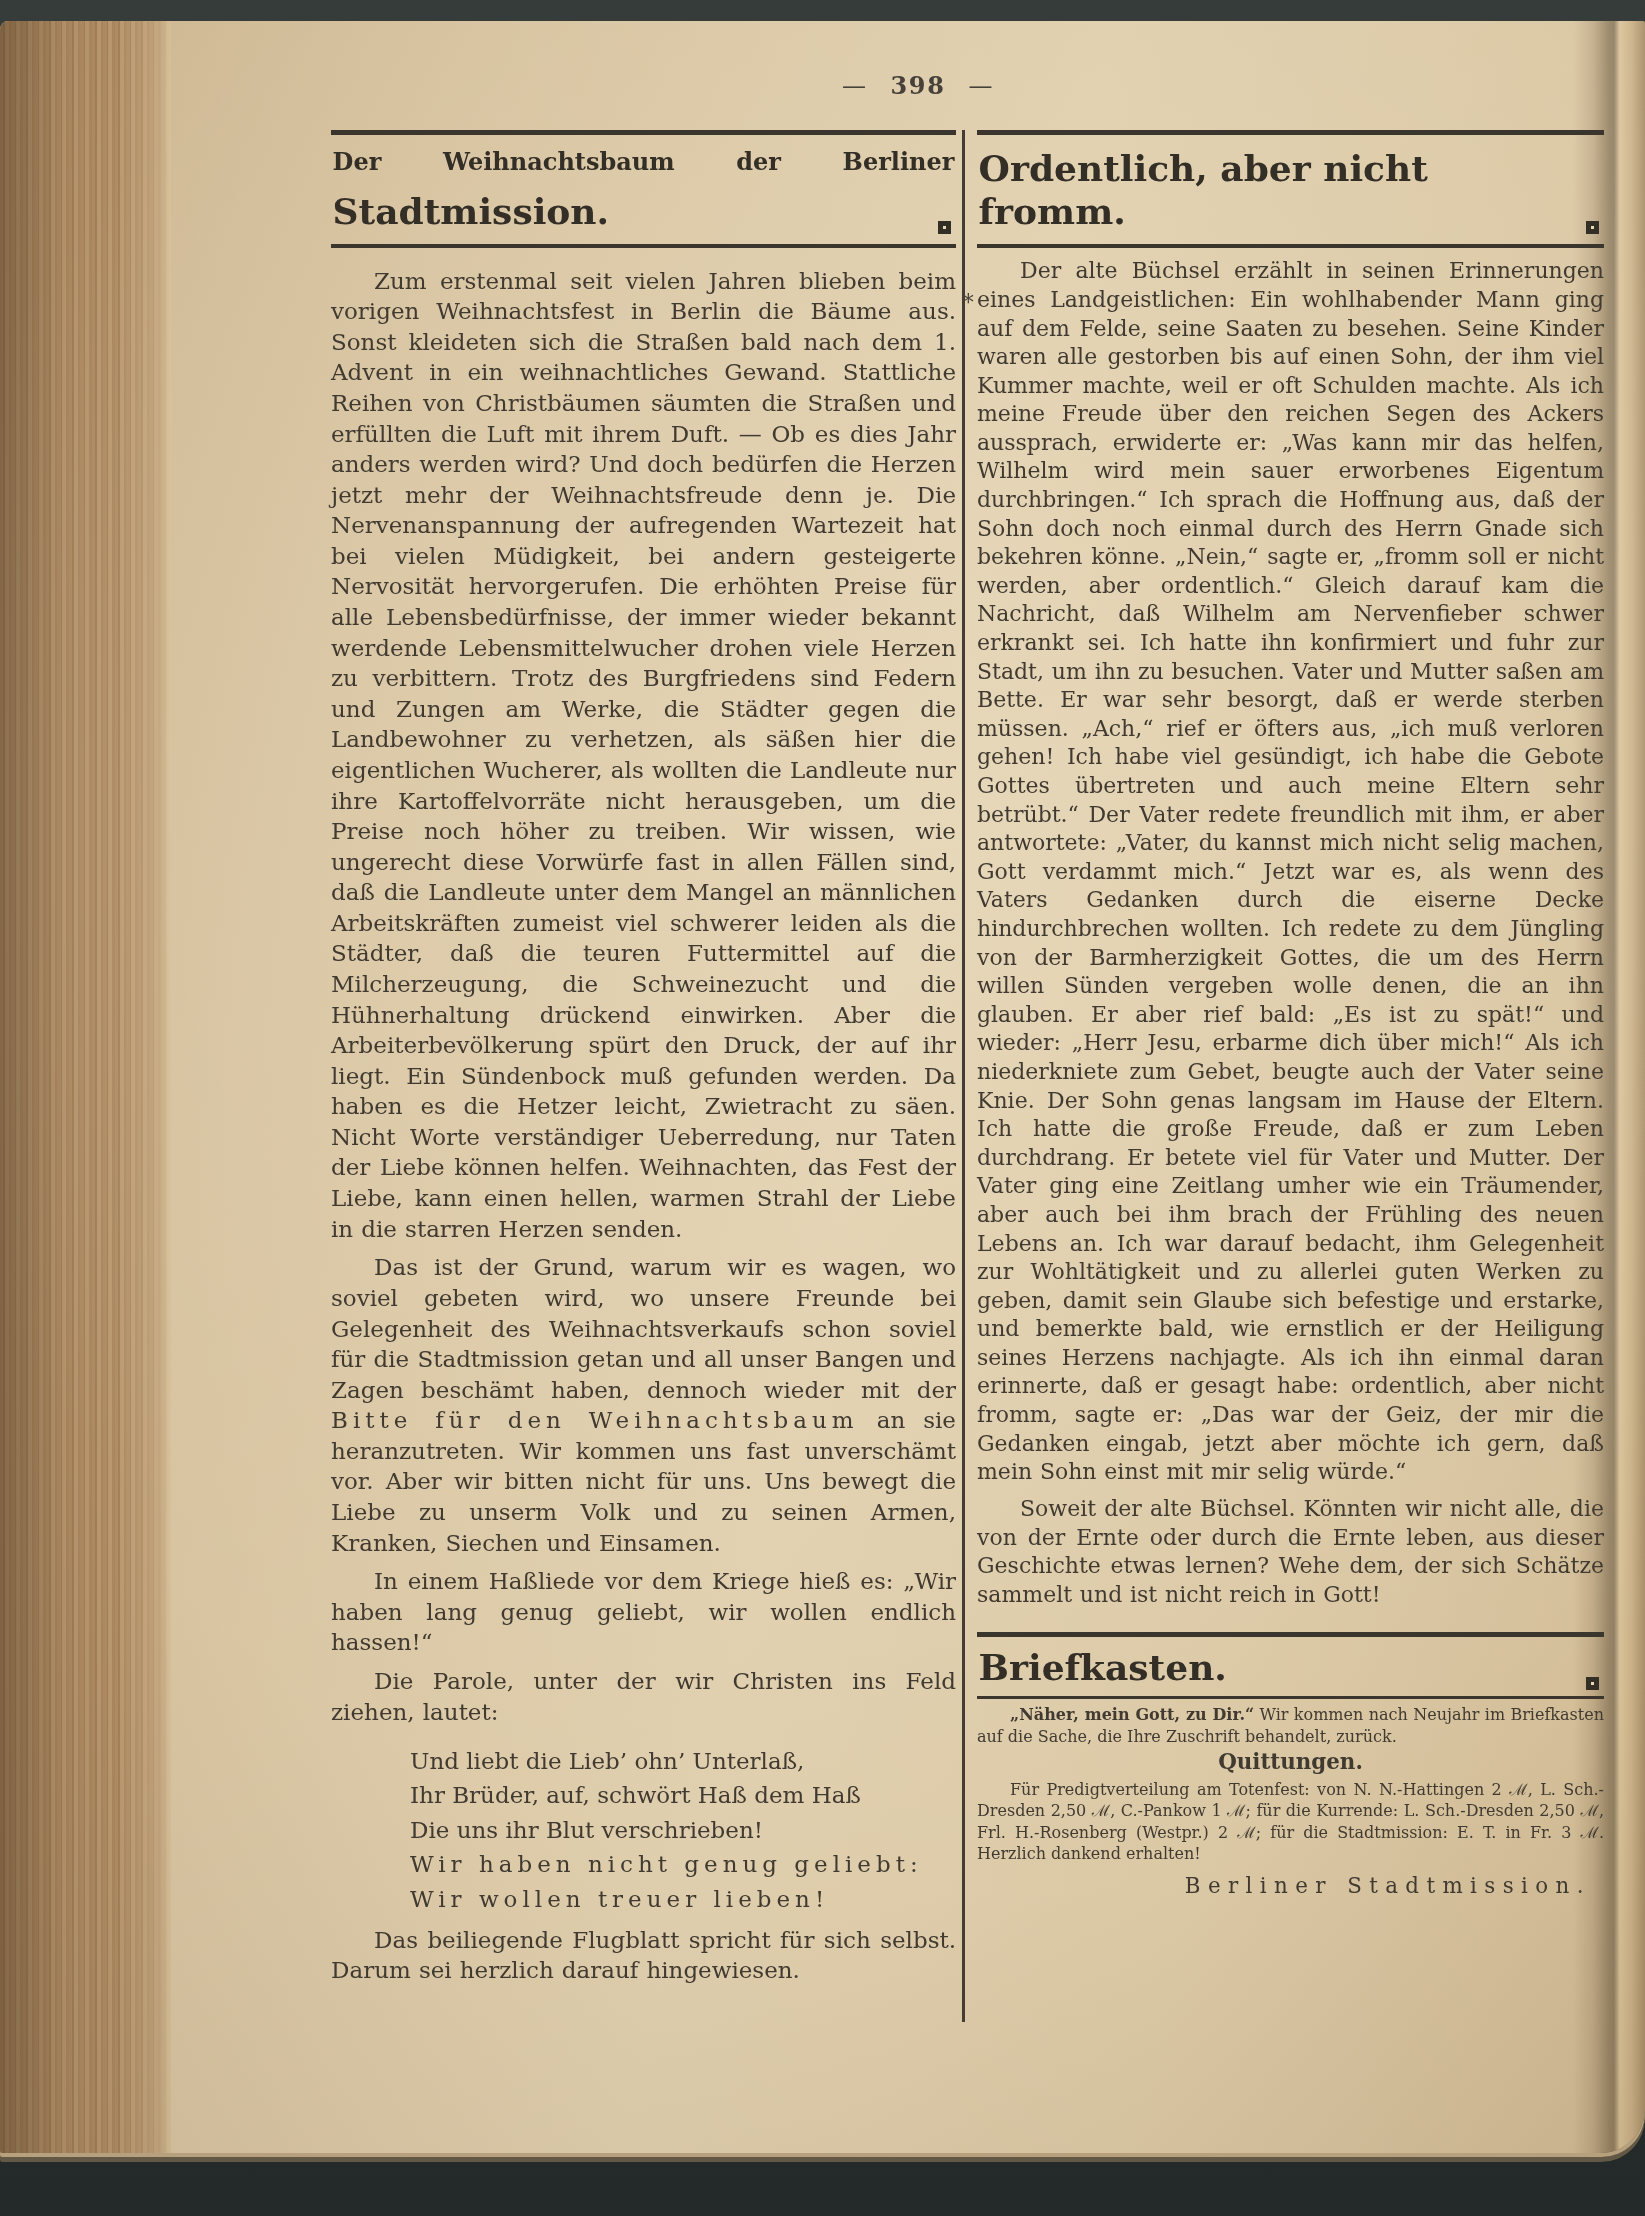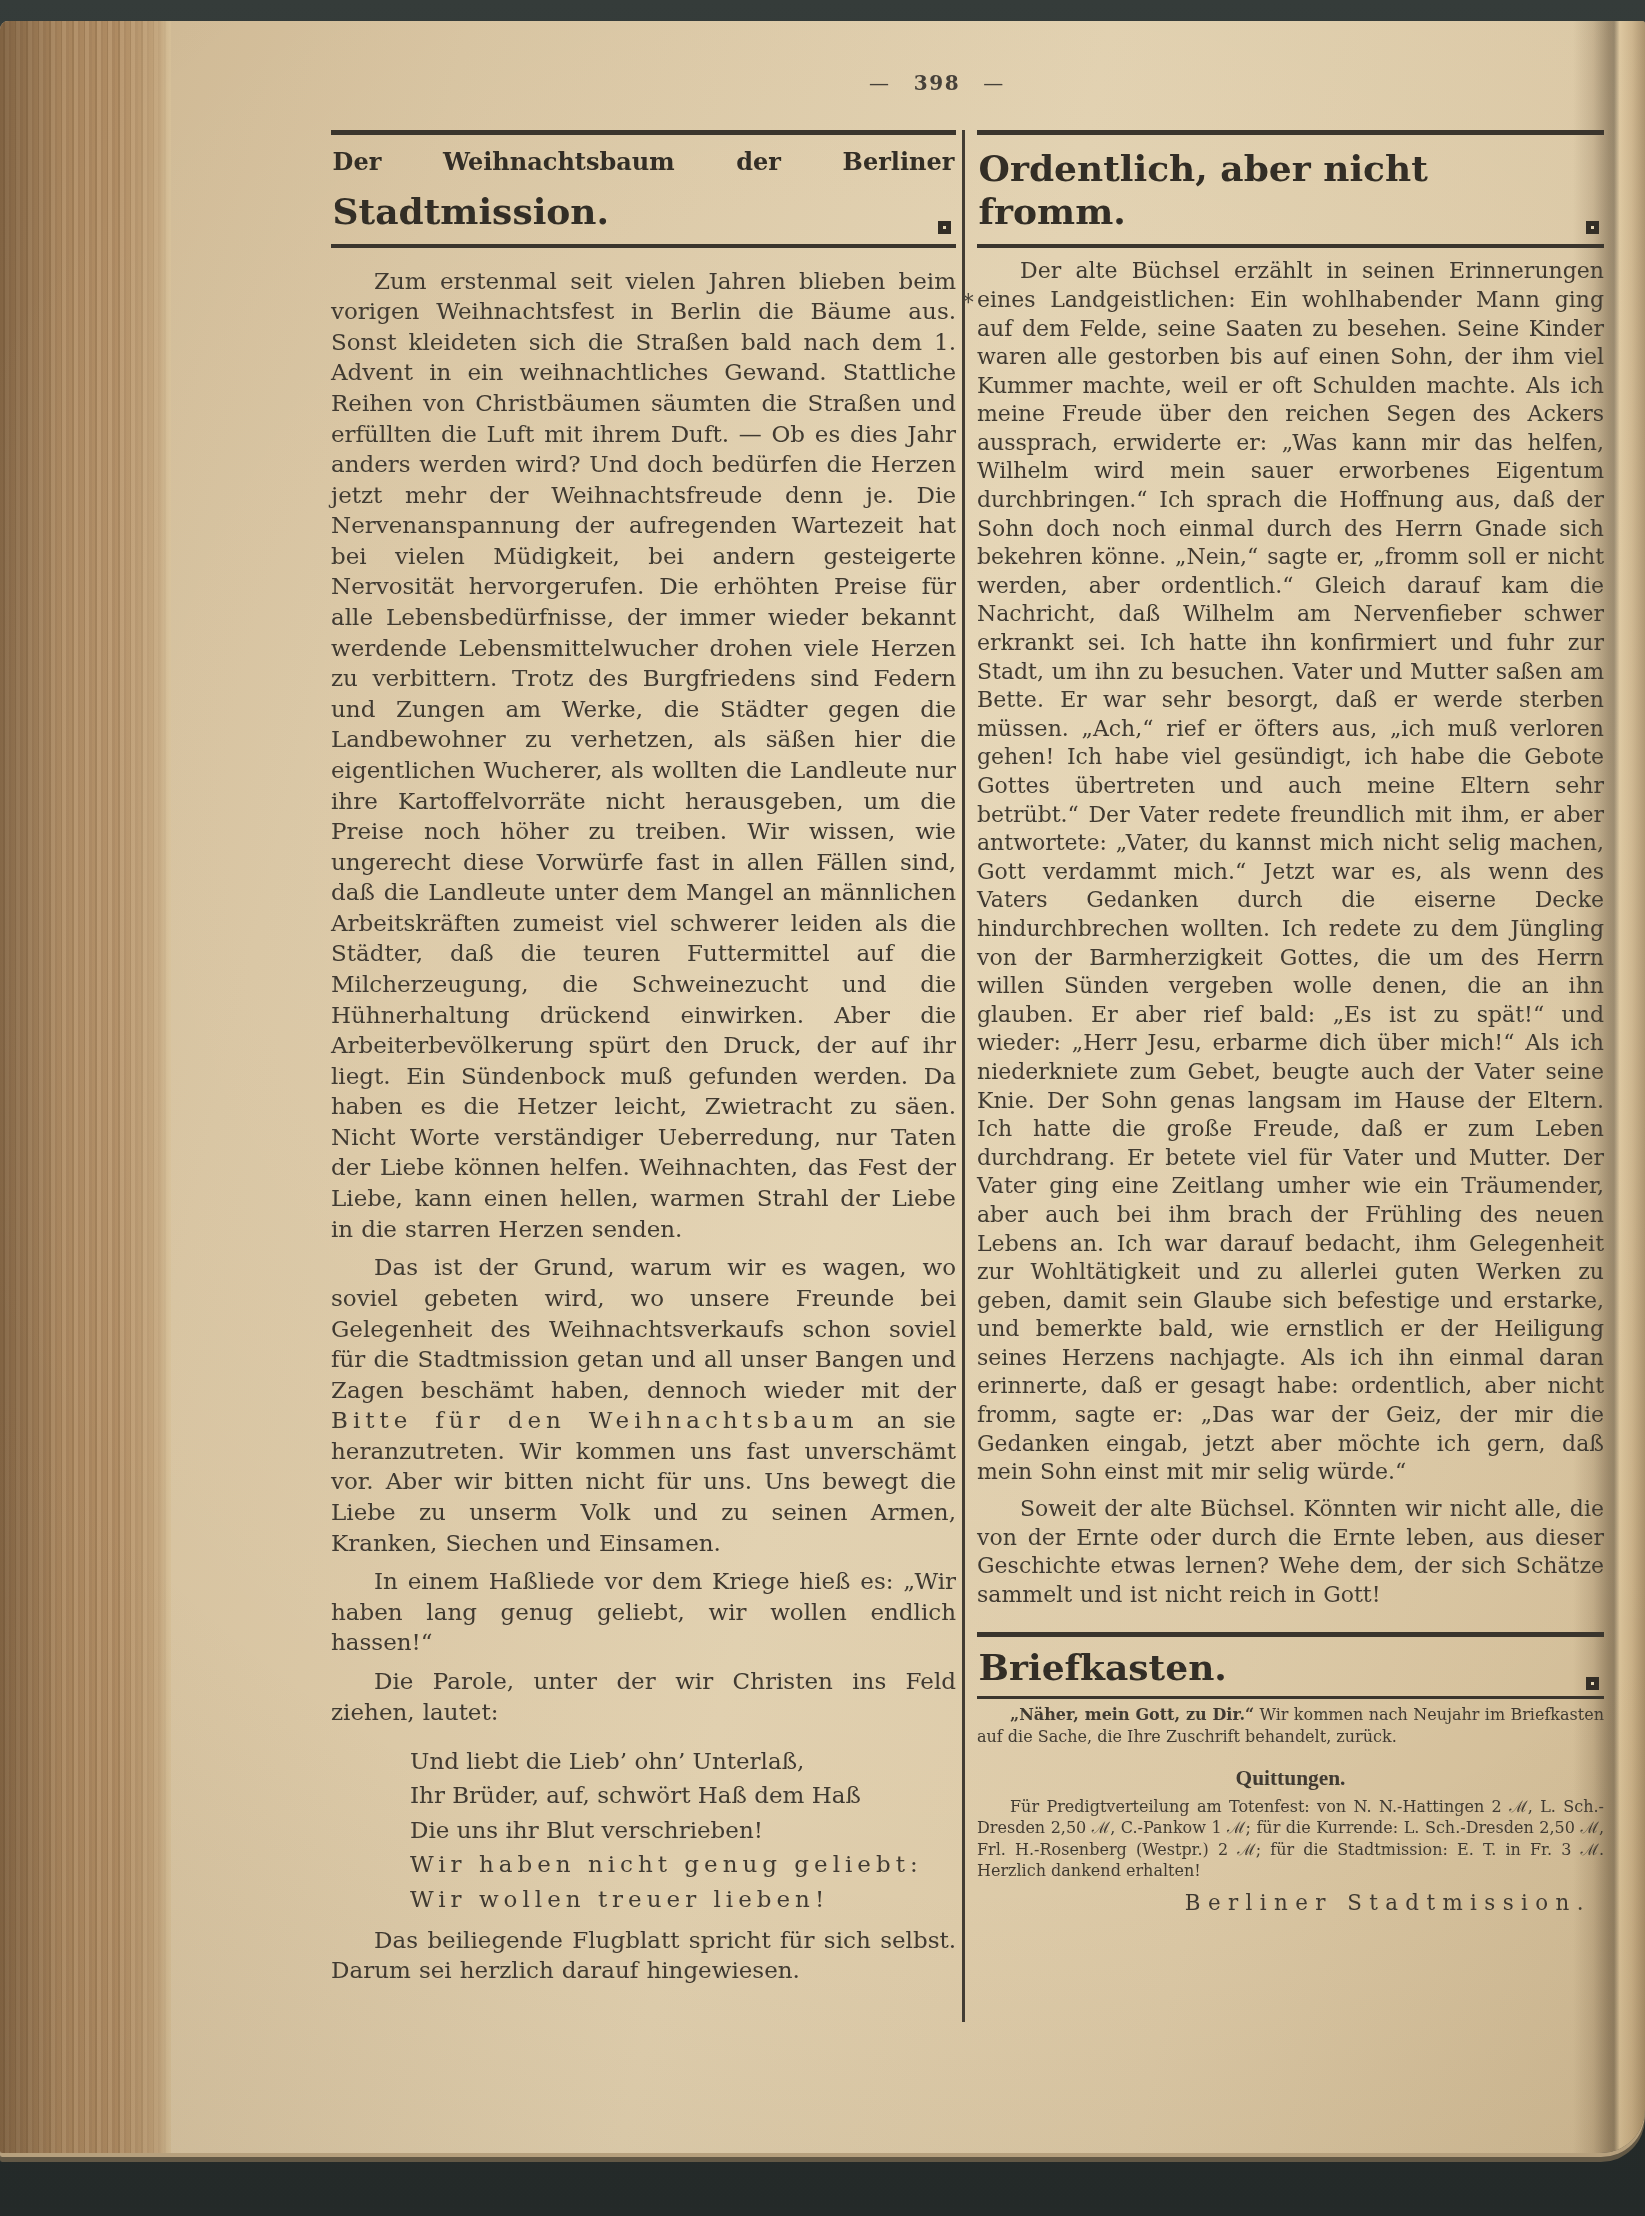--- a/index.html
+++ b/index.html
@@ -41,22 +41,22 @@
   .gutter {
     position: absolute; right: 0; top: 0; bottom: 0; width: 72px;
     border-radius: 0 2.5px 44px 0;
     background: linear-gradient(90deg,
       rgba(0,0,0,0) 0%, rgba(110,85,55,0.20) 28%, rgba(72,54,32,0.42) 50%,
       rgba(46,34,19,0.40) 57%, rgba(224,198,152,0.40) 65%,
       rgba(188,158,114,0.45) 82%, rgba(132,104,67,0.55) 100%);
   }
 
   .page-number {
-    position: absolute; left: 328px; top: 71px; width: 1218px;
-    text-align: center; font-size: 20px; font-weight: bold;
+    position: absolute; left: 309px; top: 71px; width: 1218px;
+    text-align: center; font-size: 24px; font-weight: bold;
     color: #46413a; letter-spacing: 1.6px;
   }
   .page-number .dash { margin: 0 23px; font-weight: normal; }
 
   .col { position: absolute; top: 130px; color: #403a31; }
   .col-left  { left: 331px; width: 625px; }
   .col-right { left: 977px; width: 627px; }
 
   .divider {
     position: absolute; left: 962px; top: 130px;
@@ -105,21 +105,21 @@
   .poem .spaced { letter-spacing: 5px; }
 
   
   .bk { margin-top: 23px; }
   .bk .headline.single { padding: 8.2px 1.6px 6.6px 1.6px; border-bottom-width: 3.3px; }
   .bk-note, .bk-receipts {
     font-size: 16px; line-height: 1.34;
     text-align: justify; text-indent: 33px; margin-top: 5px;
   }
   .bk-note .lead { font-weight: bold; }
-  .bk-sub { text-align: center; font-size: 21.4px; font-weight: bold; margin-top: 19px; font-family: Liberation Serif, serif; }
+  .bk-sub { text-align: center; font-size: 21.4px; font-weight: bold; margin-top: 2px; }
   .bk-sign {
     font-size: 21.4px; text-align: right;
     letter-spacing: 7.4px; margin-top: 8.2px; padding-right: 13px;
   }
 
   .margin-star {
     position: absolute; left: 963px; top: 290px;
     font-size: 21.4px; color: #4a443a;
   }
 </style>

